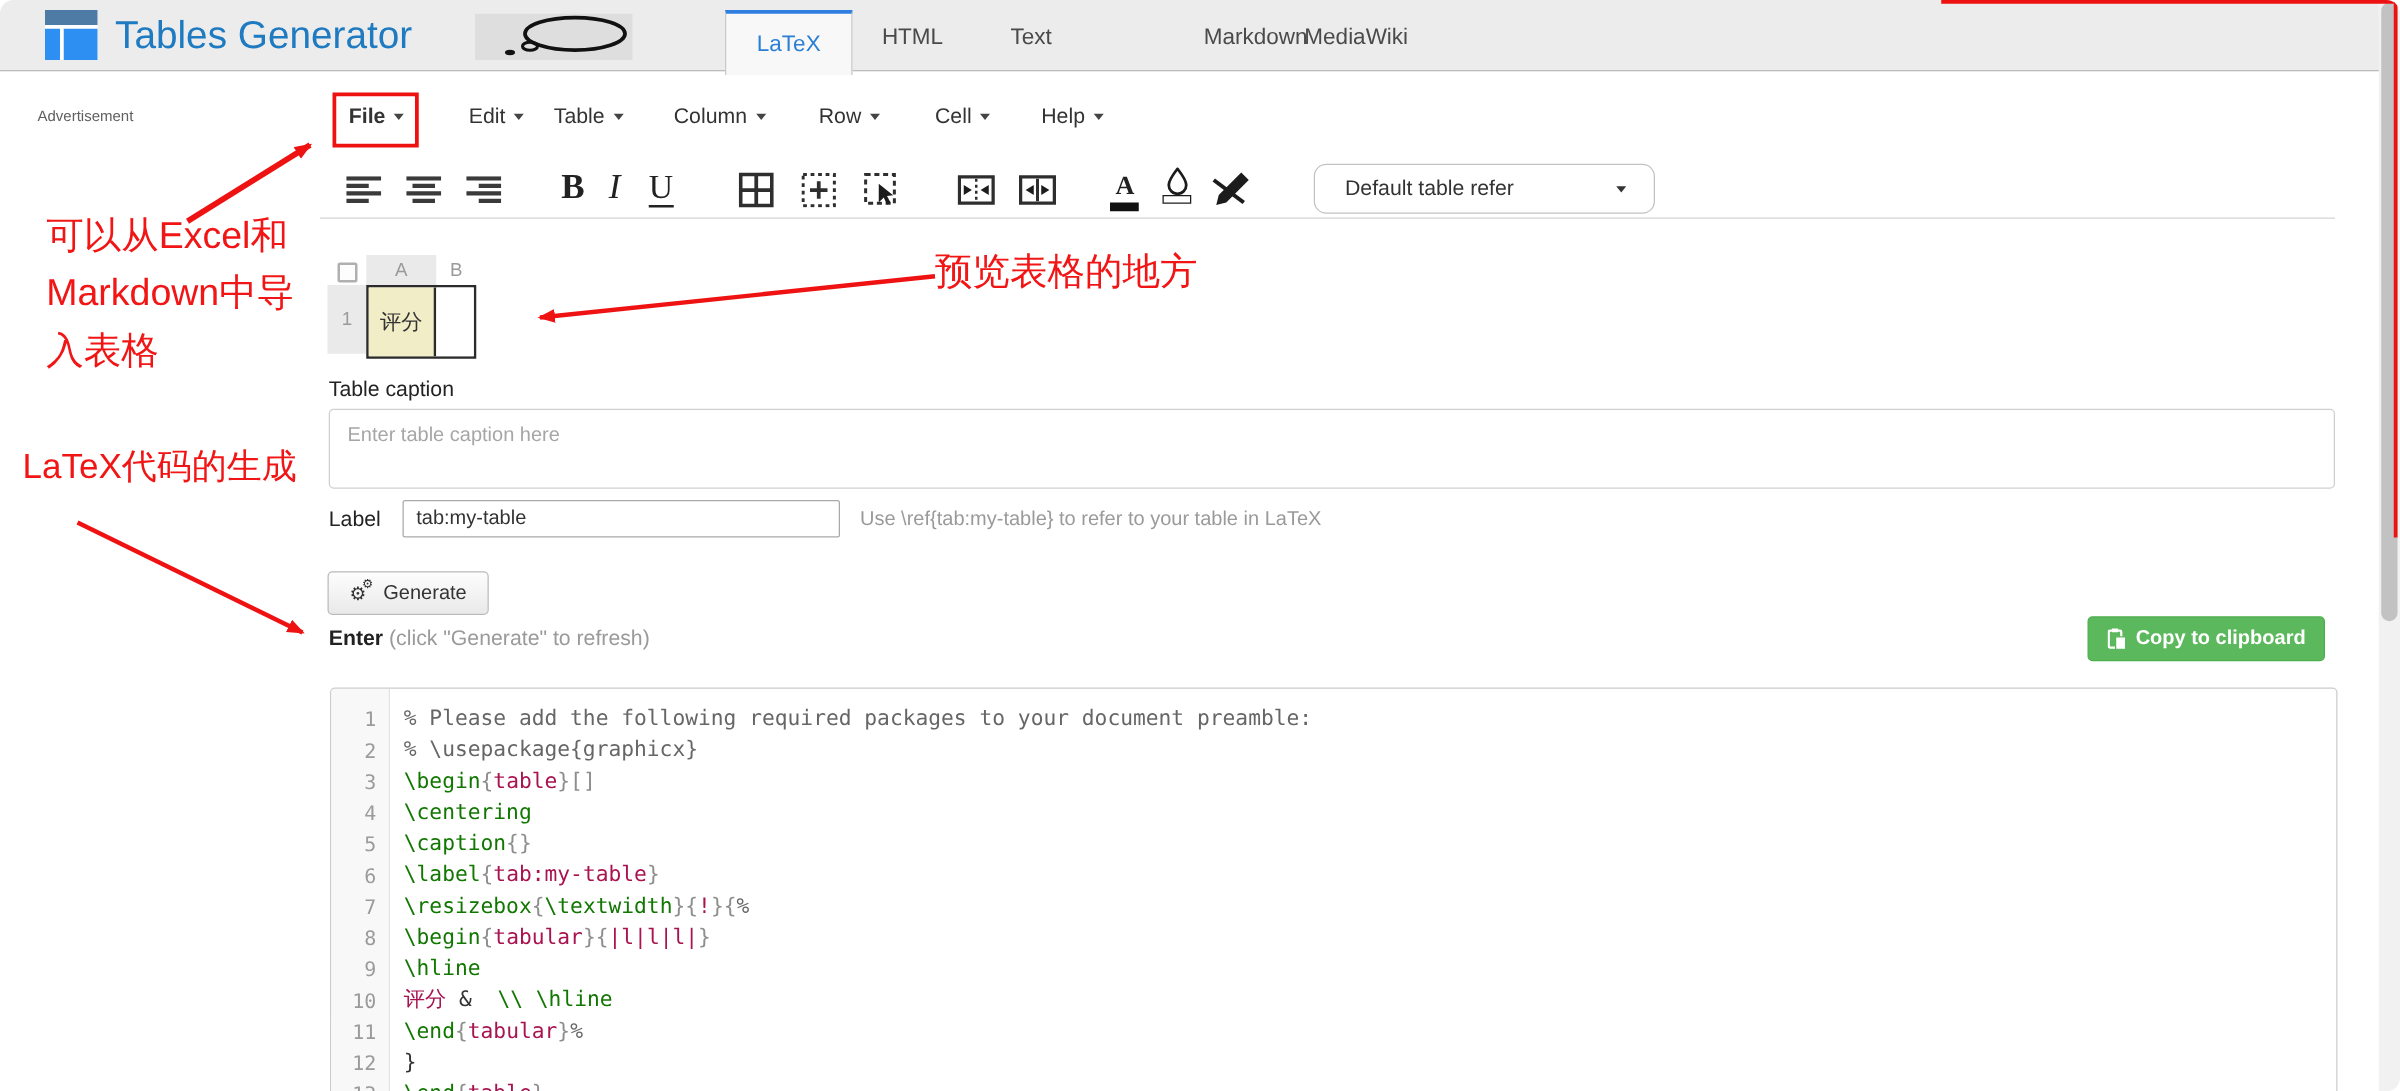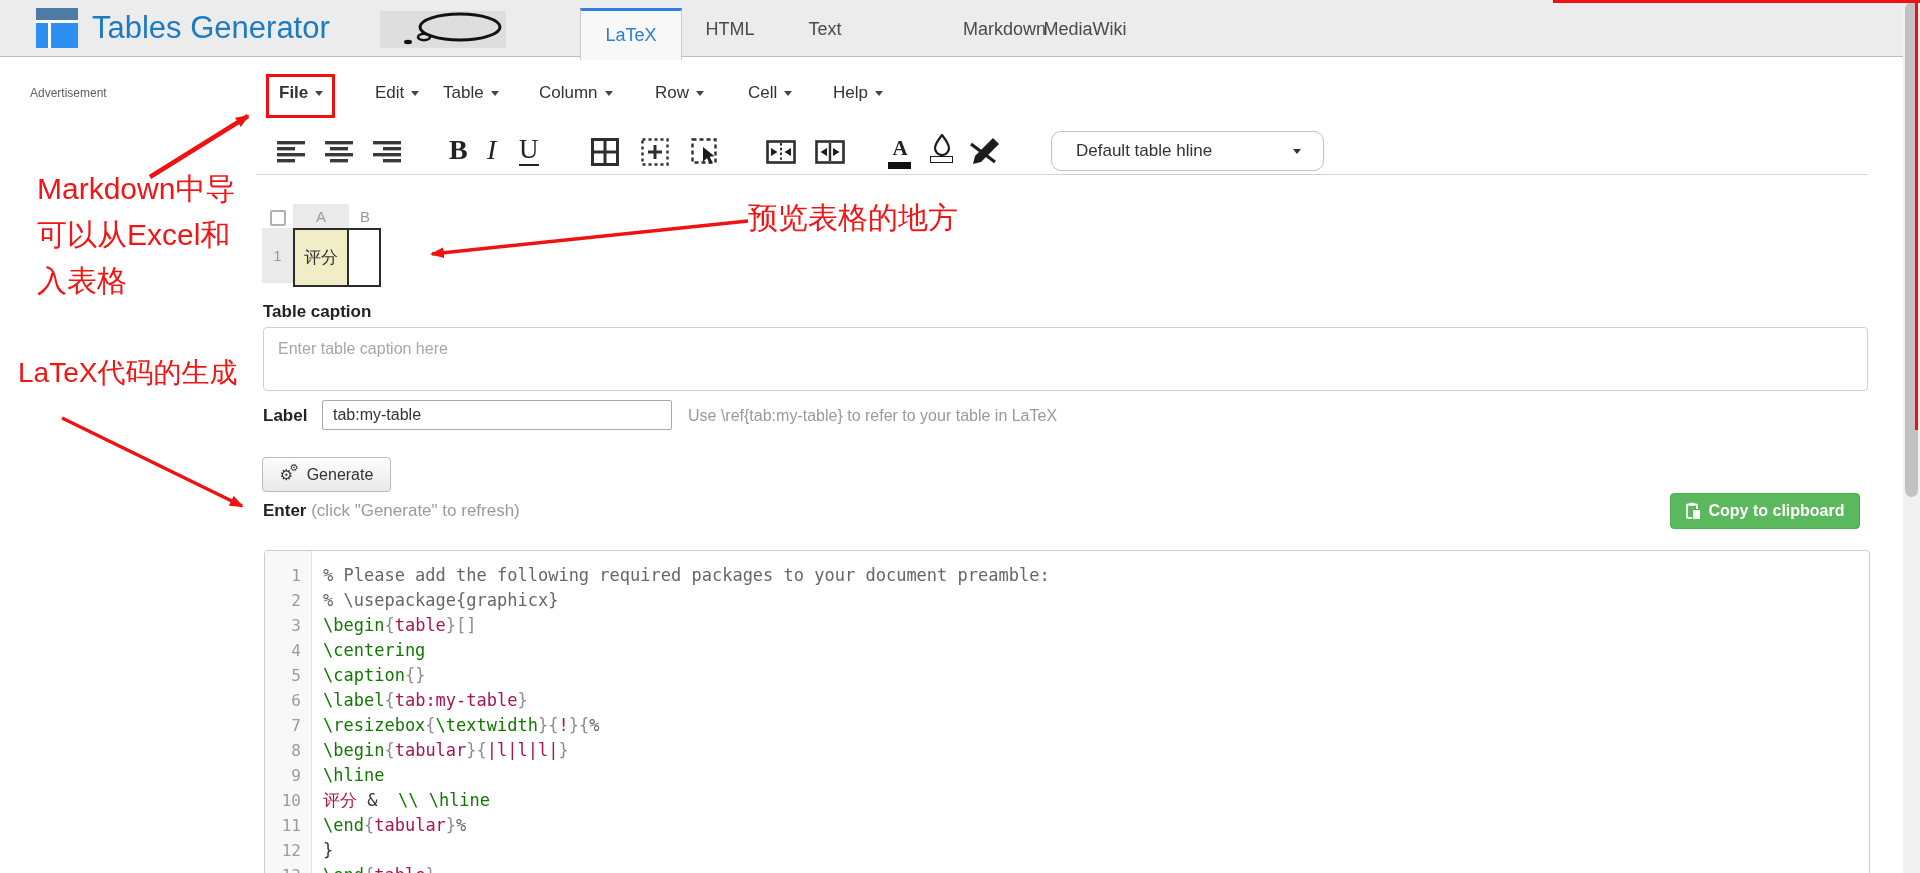--- a/index.html
+++ b/index.html
@@ -1,18 +1,18 @@
 <!DOCTYPE html>
 <html><head>
 <meta charset="utf-8">
 <style>
   html,body{margin:0;padding:0;width:1920px;height:873px;overflow:hidden;background:#fff;
     font-family:"Liberation Sans","DejaVu Sans",sans-serif;}
   .abs{position:absolute;}
-  #stage{position:relative;width:1920px;height:873px;overflow:hidden;}
+  #stage{position:relative;width:1920px;height:873px;overflow:hidden;border-radius:11px;}
 
   
   #header{left:0;top:0;width:1920px;height:56px;background:#ececec;border-bottom:1px solid #bdbdbd;}
   #logo-icon{left:36px;top:8px;width:42px;height:40px;background:#fff;}
   #logo-icon .band{position:absolute;left:0;top:0;width:42px;height:12px;background:#4d7ba6;}
   #logo-icon .l{position:absolute;left:0;top:15px;width:12px;height:25px;background:#2e8ff2;}
   #logo-icon .r{position:absolute;left:15px;top:15px;width:27px;height:25px;background:#2e8ff2;}
   #brand{left:92px;top:10px;font-size:31px;color:#1e7ac1;letter-spacing:0;}
   #sketch{left:380px;top:11px;width:126px;height:37px;background:#dedede;}
   .tab{font-size:18px;color:#4a4a4a;text-align:center;cursor:pointer;}
@@ -35,21 +35,21 @@
   .colhead{top:204px;height:24px;font-size:15px;color:#9a9a9a;display:flex;align-items:center;justify-content:center;}
   #colA{left:293px;width:56px;background:#eaeaea;}
   #colB{left:349px;width:32px;}
   #rowhead1{left:262px;top:228px;width:31px;height:55px;background:#eaeaea;font-size:15px;color:#9a9a9a;
     display:flex;align-items:center;justify-content:center;}
   #grid{left:293px;top:228px;height:55px;display:flex;border:2px solid #2b2b2b;box-sizing:content-box;cursor:cell;}
   #cellA1{width:52px;height:55px;background:#f1edc6;border-right:2px solid #2b2b2b;
     display:flex;align-items:center;justify-content:center;font-size:17px;color:#333;}
   #cellB1{width:30px;height:55px;background:#fff;}
   
-  .seclabel{font-weight:bold;font-size:17px;color:#222;}
+  .seclabel{font-weight:normal;font-size:17px;color:#222;}
   #caption-label{left:263px;top:302px;}
   #caption-input{left:263px;top:327px;width:1605px;height:64px;border:1px solid #cfcfcf;border-radius:4px;
     box-sizing:border-box;font-size:16px;padding:12px 14px;resize:none;font-family:inherit;color:#333;background:#fff;}
   #caption-input::placeholder{color:#a6a6a6;}
   #label-word{left:263px;top:406px;}
   #label-input{left:322px;top:400px;width:350px;height:30px;border:1px solid #a9a9a9;border-radius:2px;
     box-sizing:border-box;font-size:16px;color:#333;padding:0 10px;background:#fff;}
   #label-hint{left:688px;top:407px;font-size:16px;color:#9a9a9a;}
   #generate-btn{left:262px;top:457px;width:129px;height:35px;border:1px solid #b9b9b9;border-radius:4px;
     background:linear-gradient(#fdfdfd,#e9e9e9);font-size:16px;color:#333;cursor:pointer;
@@ -188,21 +188,21 @@
         <path d="M12 1 C12 1 5 10 5 14 a7 7 0 0 0 14 0 C19 10 12 1 12 1 Z" fill="none" stroke="#1c1c1c" stroke-width="2.2"></path>
       </svg>
     <div style="width:23px;height:7px;background:#fff;border:1.6px solid #1c1c1c;box-sizing:border-box;"></div>
     </div>
   <div class="abs tbtn" style="left:969px;top:136px;">
     <svg width="32" height="28">
         <path d="M24 2 L30 8 L12 26 L4 28 L6 20 Z" fill="#1c1c1c"></path>
         <line x1="2" y1="8" x2="26" y2="26" stroke="#1c1c1c" stroke-width="3.2"></line>
       </svg></div>
   <div id="style-select" class="abs">
-    <span>Default table hline</span>
+    <span>Default table refer</span>
     <span class="caret"></span>
   </div>
   <div id="toolbar-divider" class="abs"></div>
 
   <div id="ad-label" class="abs">Advertisement</div>
 
   <div id="select-all" class="abs"></div>
   <div id="colA" class="abs colhead">A</div>
   <div id="colB" class="abs colhead">B</div>
   <div id="rowhead1" class="abs">1</div>
@@ -250,22 +250,22 @@
         <span class="ln">10</span>
         <span class="ln">11</span>
         <span class="ln">12</span>
         <span class="ln">13</span>
       </div>
     <div id="code-lines"><div class="code-line"><span class="tok-c">% Please add the following required packages to your document preamble:</span></div><div class="code-line"><span class="tok-c">% \usepackage{graphicx}</span></div><div class="code-line"><span class="tok-k">\begin</span><span class="tok-b">{</span><span class="tok-a">table</span><span class="tok-b">}[]</span></div><div class="code-line"><span class="tok-k">\centering</span></div><div class="code-line"><span class="tok-k">\caption</span><span class="tok-b">{}</span></div><div class="code-line"><span class="tok-k">\label</span><span class="tok-b">{</span><span class="tok-a">tab:my-table</span><span class="tok-b">}</span></div><div class="code-line"><span class="tok-k">\resizebox</span><span class="tok-b">{</span><span class="tok-k">\textwidth</span><span class="tok-b">}{</span><span class="tok-a">!</span><span class="tok-b">}{</span><span class="tok-c">%</span></div><div class="code-line"><span class="tok-k">\begin</span><span class="tok-b">{</span><span class="tok-a">tabular</span><span class="tok-b">}{</span><span class="tok-a">|l|l|l|</span><span class="tok-b">}</span></div><div class="code-line"><span class="tok-k">\hline</span></div><div class="code-line"><span class="tok-a">评分</span><span class="tok-p"> &amp;  </span><span class="tok-k">\\ \hline</span></div><div class="code-line"><span class="tok-k">\end</span><span class="tok-b">{</span><span class="tok-a">tabular</span><span class="tok-b">}</span><span class="tok-c">%</span></div><div class="code-line"><span class="tok-p">}</span></div><div class="code-line"><span class="tok-k">\end</span><span class="tok-b">{</span><span class="tok-a">table</span><span class="tok-b">}</span></div></div>
   </div>
 
   <div id="file-red-box" class="abs"></div>
   <div id="note-import" class="abs rednote">
+    <div>可以从Excel和</div>
     <div>Markdown中导</div>
-    <div>可以从Excel和</div>
     <div>入表格</div>
   </div>
   <div id="note-preview" class="abs rednote">预览表格的地方</div>
   <div id="note-generate" class="abs rednote">LaTeX代码的生成</div>
   <svg id="anno-svg" class="abs" width="1920" height="873">
     <defs>
       <marker id="ah" markerWidth="16" markerHeight="13" refX="12" refY="5.5" orient="auto" markerUnits="userSpaceOnUse">
         <path d="M0,0 L14,5.5 L0,11 Z" fill="#ef1212"></path>
       </marker>
     </defs>

